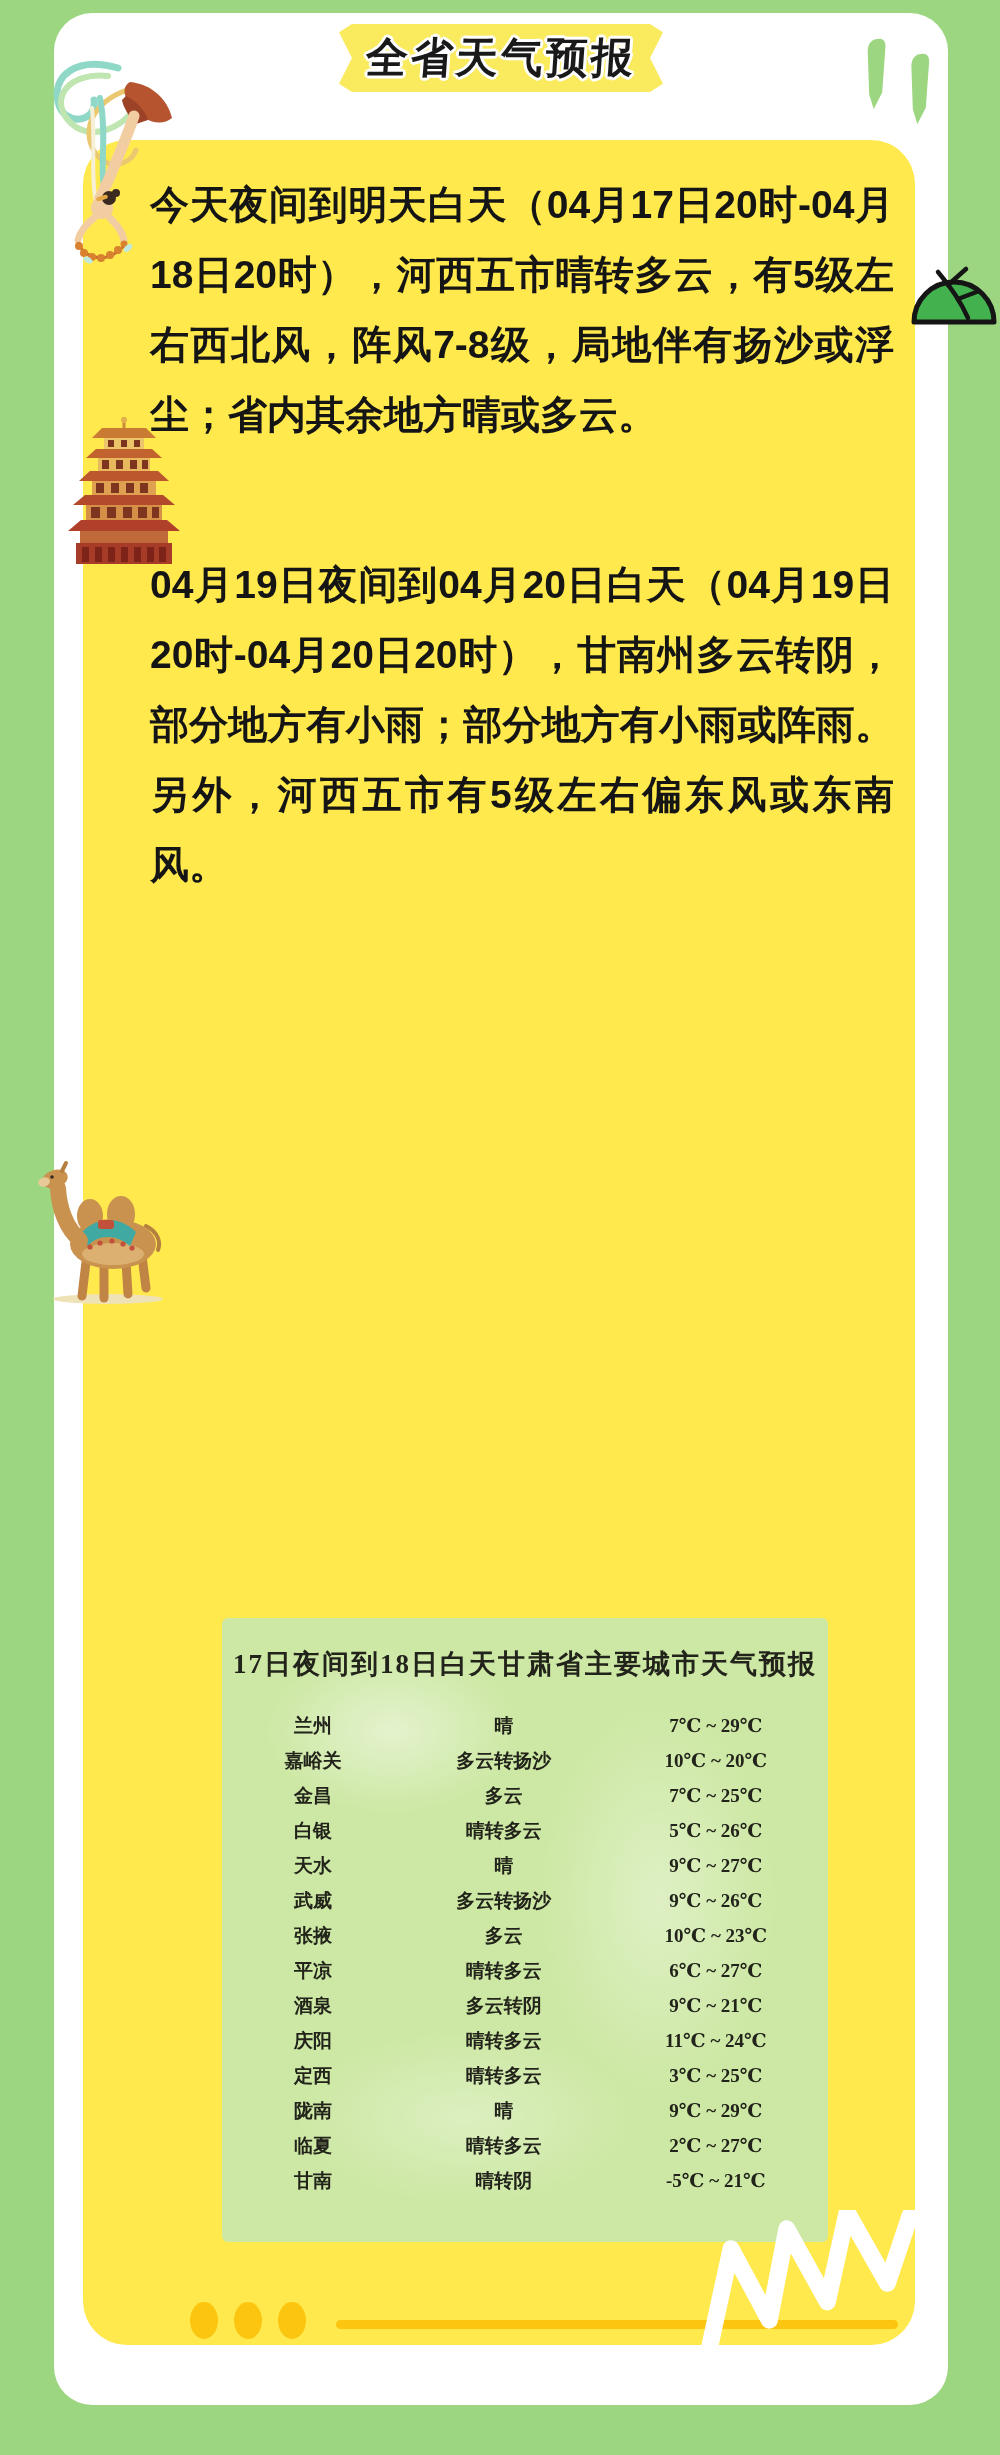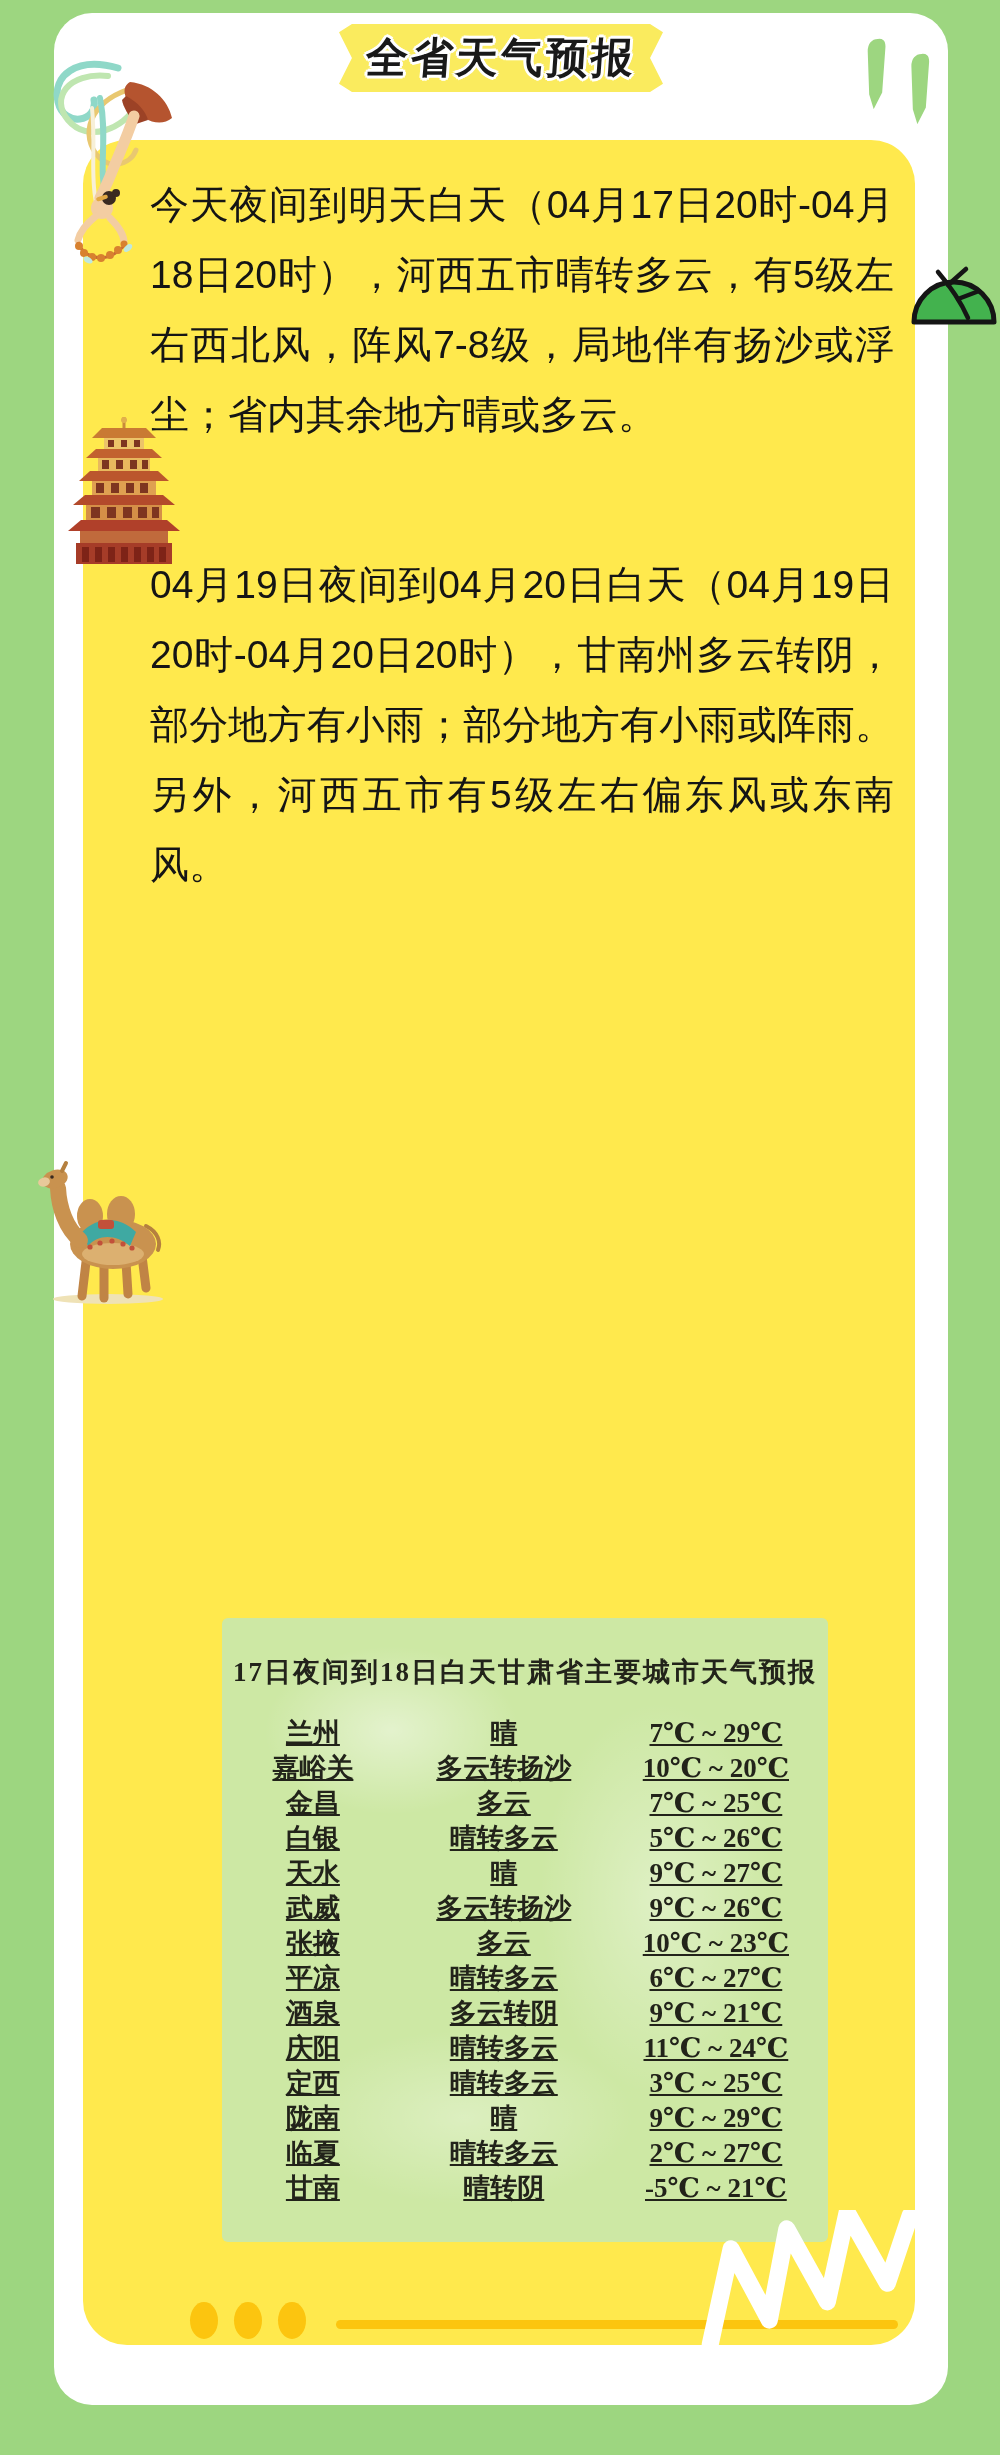--- a/index.html
+++ b/index.html
@@ -7,32 +7,32 @@
   .stage{position:relative;width:1000px;height:2455px;background:#9dd680;overflow:hidden;}
   .white-card{position:absolute;left:54px;top:13px;width:894px;height:2392px;background:#ffffff;border-radius:38px;}
   .ribbon{position:absolute;left:339px;top:24px;width:324px;height:68px;background:#faeb5e;
           clip-path:polygon(4% 0,96% 0,100% 12%,96% 50%,100% 88%,96% 100%,4% 100%,0 88%,4% 50%,0 12%);
           display:flex;align-items:center;justify-content:center;}
   .ribbon .t{font-size:42px;font-weight:900;color:#191919;letter-spacing:3px;transform:skewX(-4deg);
           text-shadow:-3px 0 #fff,3px 0 #fff,0 -3px #fff,0 3px #fff,-2px -2px #fff,2px 2px #fff,-2px 2px #fff,2px -2px #fff;}
   .yellow-card{position:absolute;left:83px;top:140px;width:832px;height:2205px;background:#ffe94d;border-radius:44px;}
   .copy{position:absolute;left:150px;top:170px;width:744px;font-size:39px;line-height:70px;color:#151515;
         text-align:justify;font-weight:500;}
-  .copy p{margin:0;}
+  .copy p{margin:0;font-weight:bold;}
   .copy p.p1{margin-bottom:100px;}
   .copy p.p2{margin-bottom:70px;}
   .wtable{position:absolute;left:222px;top:1618px;width:606px;height:624px;border-radius:6px;
         background-color:#cde8a4;
         background-image:radial-gradient(closest-side at 28% 18%,rgba(255,255,255,.45),rgba(255,255,255,0) 75%),
                          radial-gradient(closest-side at 72% 45%,rgba(255,255,255,.35),rgba(255,255,255,0) 70%),
                          radial-gradient(closest-side at 40% 80%,rgba(255,255,255,.30),rgba(255,255,255,0) 70%);
         font-family:"Liberation Serif","DejaVu Serif",serif;color:#22231a;}
-  .wtable .ttitle{margin-top:36px;text-align:center;font-size:27px;font-weight:bold;letter-spacing:2px;}
+  .wtable .ttitle{margin-top:28px;text-align:center;font-size:27px;font-weight:bold;letter-spacing:2px;}
   .rows{margin-top:26px;}
-  .trow{display:grid;grid-template-columns:30% 33% 37%;line-height:35px;font-size:27px;font-weight:bold;text-decoration:underline;}
+  .trow{display:grid;grid-template-columns:30% 33% 37%;line-height:35px;font-size:19px;font-weight:bold;}
   .trow span{text-align:center;}
   .wm{margin-top:10px;display:flex;align-items:center;justify-content:center;gap:7px;
       color:rgba(255,255,255,.8);font-size:23px;font-family:"Liberation Sans",sans-serif;
       text-shadow:0 0 2px rgba(120,130,90,.35);}
   .dot{position:absolute;width:28px;height:37px;border-radius:50%;background:#fcc50f;top:2302px;}
   .dline{position:absolute;left:336px;top:2320px;width:562px;height:9px;border-radius:5px;background:#fcc50f;}
   .abs{position:absolute;}
 </style>
 </head>
 <body>

